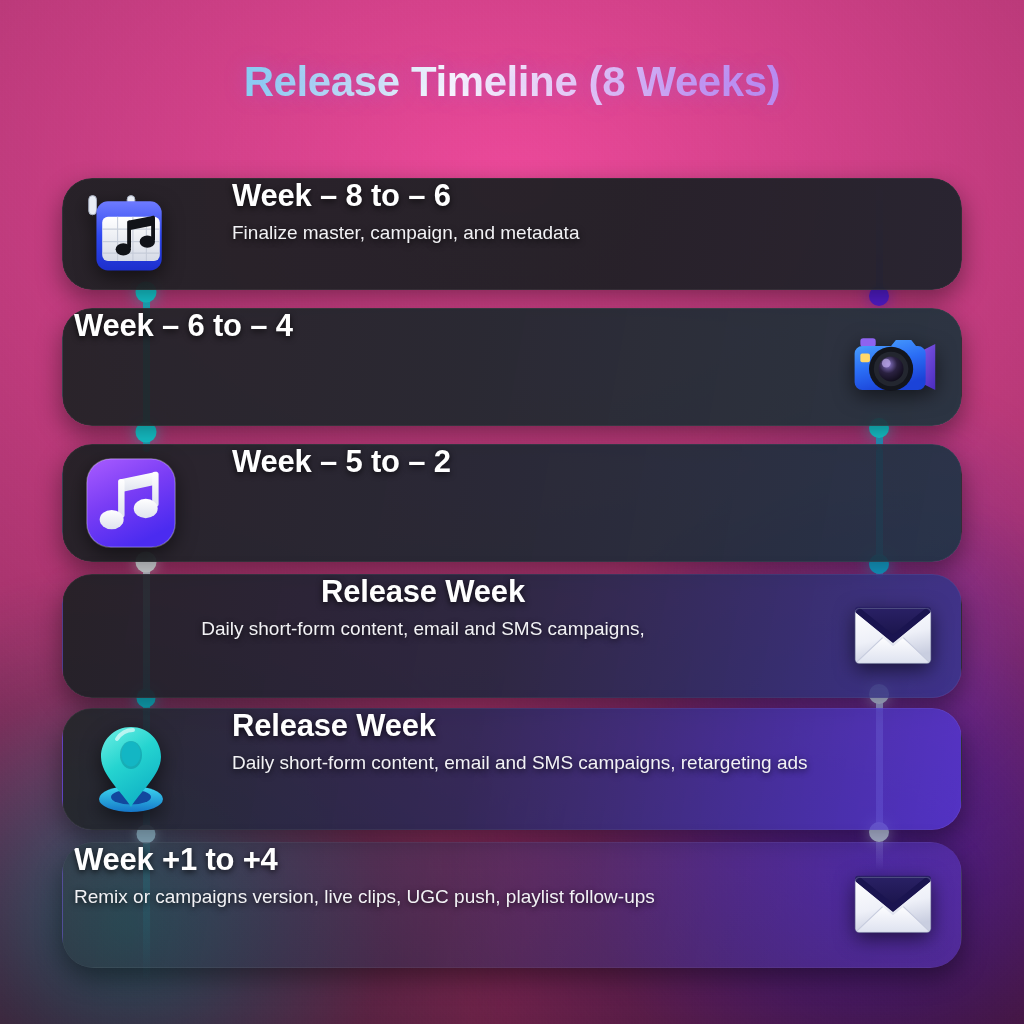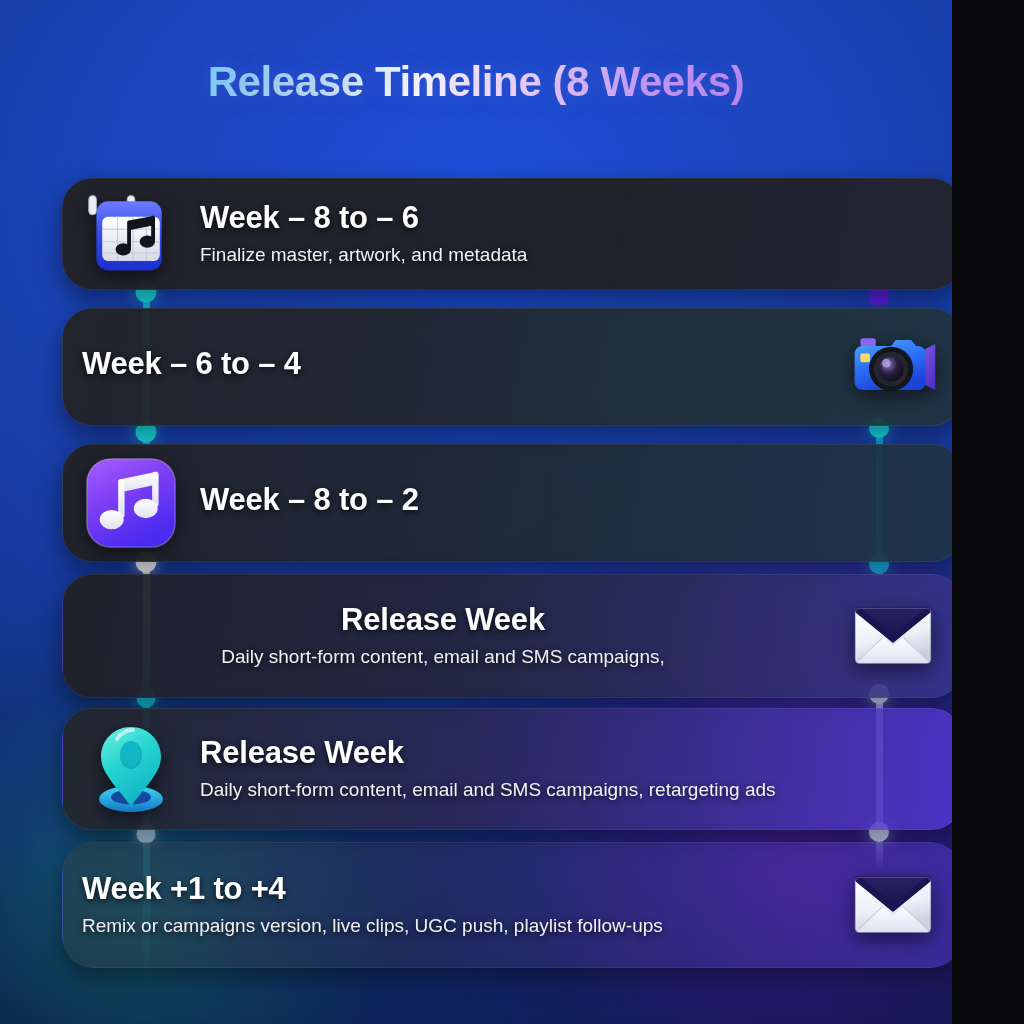--- a/index.html
+++ b/index.html
@@ -7,23 +7,23 @@
   html, body {
     width: 1024px;
     height: 1024px;
     overflow: hidden;
     background: #0a0a0c;
     font-family: "Liberation Sans", sans-serif;
   }
 
   #stage {
     position: relative;
-    width: 952px;
+    width: 1024px;
     height: 1024px;
-    background: #1d4ed8;
+    background: #ec4899;
     overflow: hidden;
   }
 
   
   .bg-layer { position: absolute; inset: 0; pointer-events: none; }
 
   .glow-teal {
     position: absolute;
     left: -260px; bottom: -260px;
     width: 780px; height: 720px;
@@ -124,35 +124,35 @@
   }
   .card-surface {
     position: absolute; inset: 0;
     border-radius: 30px;
     border: 1px solid rgba(255,255,255,0.055);
   }
   .card-inner {
     position: relative;
     height: 100%;
     display: flex;
-    align-items: center;
     z-index: 2;
+    gap: 32px;
   }
 
   .icon-slot {
     width: 138px;
     min-width: 138px;
     display: flex;
     align-items: center;
     justify-content: center;
   }
   .icon-slot.right { order: 2; }
 
   .text-slot { flex: 1; padding-right: 20px; }
-  .text-slot.left-pad { padding-left: 20px; }
+  .text-slot.left-pad { padding-left: 12px; }
   .text-slot.align-center-right { text-align: center; }
 
   .card-title {
     font-size: 31px;
     font-weight: 700;
     color: #ffffff;
     letter-spacing: -0.2px;
     text-shadow: 0 2px 6px rgba(0,0,0,0.75);
     margin-bottom: 7px;
   }
@@ -250,21 +250,21 @@
         <rect x="46" y="36" width="4" height="29" rx="1.6"></rect>
         <rect x="71" y="31" width="4" height="26" rx="1.6"></rect>
         <ellipse cx="42" cy="66" rx="8" ry="6.4"></ellipse>
         <ellipse cx="67" cy="58" rx="8" ry="6.4"></ellipse>
       </g>
               </svg>
      </span>
           </div>
           <div class="text-slot  ">
       <div class="card-title">Week – 8 to – 6</div>
-      <div class="card-desc">Finalize master, artwork, and metadata</div>
+      <div class="card-desc">Finalize master, campaign, and metadata</div>
     </div>
         </div>
       </div>
       <div class="card" style="top: 308px; height: 118px;">
         <div class="card-surface" style="background:linear-gradient(100deg, rgba(34,34,38,0.95) 0%, rgba(33,40,46,0.95) 45%, rgba(33,52,62,0.93) 100%)"></div>
      <div class="card-inner">
           <div class="text-slot  left-pad">
       <div class="card-title">Week – 6 to – 4</div>
     </div>
           <div class="icon-slot right">
@@ -322,21 +322,21 @@
         <path d="M40 24 L78 16 L78 30 L40 38 Z"></path>
         <rect x="36" y="24" width="7" height="42" rx="3"></rect>
         <rect x="73" y="16" width="7" height="38" rx="3"></rect>
         <ellipse cx="29" cy="68" rx="13" ry="10.5"></ellipse>
         <ellipse cx="66" cy="56" rx="13" ry="10.5"></ellipse>
       </g>
               </svg>
      </span>
           </div>
           <div class="text-slot  ">
-      <div class="card-title">Week – 8 to – 2</div>
+      <div class="card-title">Week – 5 to – 2</div>
     </div>
         </div>
       </div>
       <div class="card" style="top: 574px; height: 124px;">
         <div class="card-surface" style="background:linear-gradient(100deg, rgba(32,32,36,0.94) 0%, rgba(36,38,62,0.93) 48%, rgba(56,52,140,0.88) 100%)"></div>
      <div class="card-inner">
           <div class="text-slot align-center-right left-pad">
       <div class="card-title">Release Week</div>
       <div class="card-desc">Daily short-form content, email and SMS campaigns,</div>
     </div>

